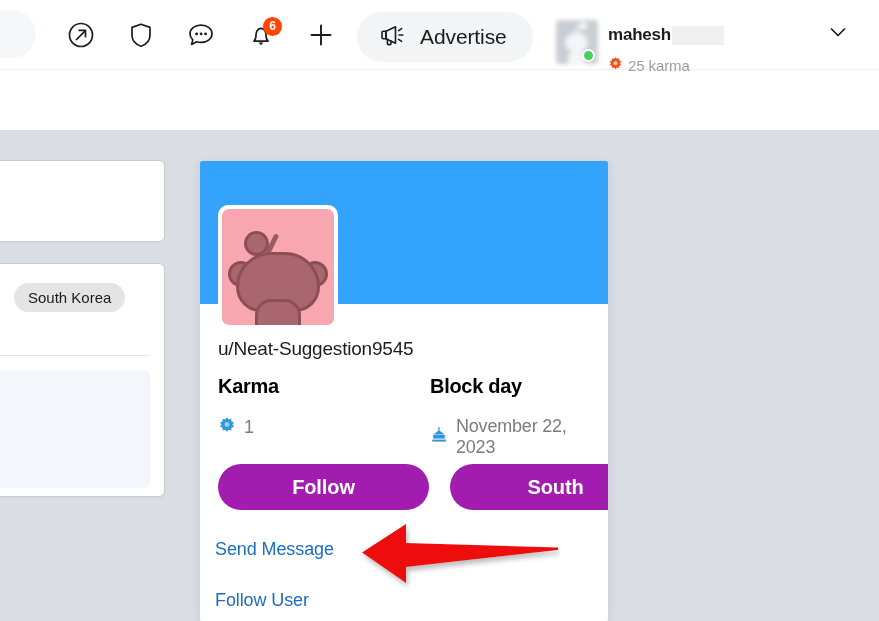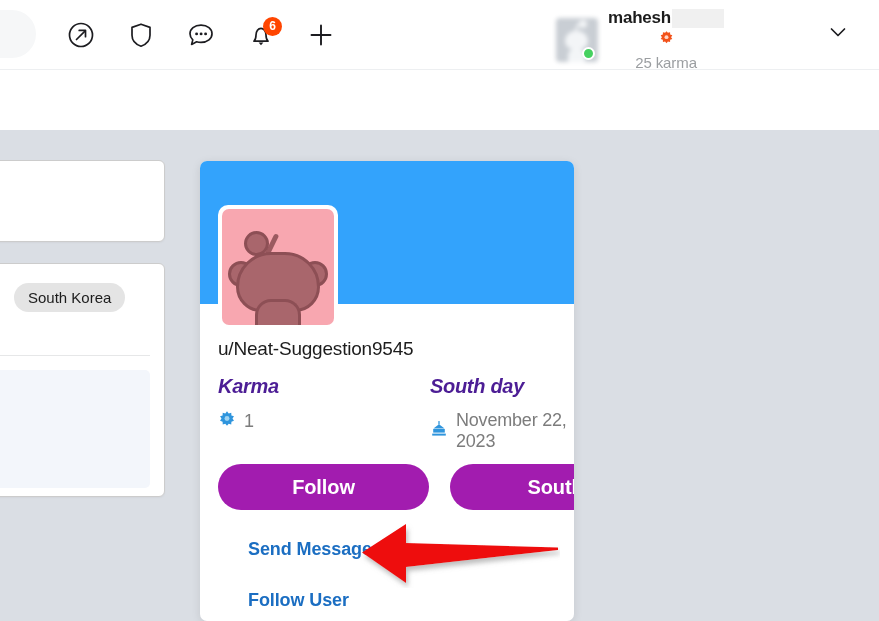--- a/index.html
+++ b/index.html
@@ -165,40 +165,39 @@
     position: absolute;
     left: 26px;
     top: 32px;
     width: 13px;
     height: 13px;
     border-radius: 50%;
     background: #46d160;
     border: 2px solid #ffffff;
   }
 
-  #user-text { display: flex; flex-direction: column; gap: 2px; }
+  #user-text { display: flex; flex-direction: column; gap: 11px; margin-top: 17px; }
   #user-name-row { display: flex; align-items: center; }
   #user-name {
     font-size: 17px;
     font-weight: bold;
     color: #1c1c1c;
     letter-spacing: -0.2px;
   }
   #user-name-redaction {
     display: inline-block;
     width: 52px;
     height: 19px;
     background: #f0f0f0;
     margin-left: 1px;
   }
   #user-karma-row {
     display: flex;
     align-items: center;
     gap: 5px;
-    flex-direction: column;
   }
   #user-karma {
     font-size: 15px;
     color: #9b9ea1;
     letter-spacing: -0.1px;
   }
 
   #chevron-btn {
     position: absolute;
     left: 820px;
@@ -261,24 +260,24 @@
     height: 118px;
     background: #f3f6fb;
     border-radius: 5px;
   }
 
   
   #profile-card {
     position: absolute;
     left: 200px;
     top: 161px;
-    width: 374px;
+    width: 408px;
     height: 460px;
     background: #ffffff;
-    border-radius: 7px;
+    border-radius: 2px;
     box-shadow: 0 2px 10px rgba(0,0,0,0.10);
     overflow: hidden;
   }
 
   #card-banner {
     position: absolute;
     left: 0; top: 0;
     width: 466px;
     height: 143px;
     background: #33a3fc;
@@ -366,24 +365,23 @@
     color: #1c1c1c;
     letter-spacing: -0.2px;
   }
 
   .stat-block { position: absolute; }
   #stat-karma { left: 18px; top: 214px; }
   #stat-cakeday { left: 230px; top: 214px; }
   .stat-title {
     font-size: 20px;
     font-weight: bold;
-    color: #4c1d95;
+    color: #000000;
     letter-spacing: -0.3px;
-    margin-bottom: 12px;
-    font-style: italic;
+    margin-bottom: 18px;
   }
   .stat-value-row {
     display: flex;
     align-items: center;
     gap: 8px;
   }
   .stat-value {
     font-size: 18px;
     color: #7c7c7c;
     letter-spacing: -0.2px;
@@ -405,23 +403,23 @@
     color: #ffffff;
     font-family: "Liberation Sans", sans-serif;
     font-size: 20px;
     font-weight: bold;
     letter-spacing: -0.1px;
     cursor: pointer;
   }
 
   .text-link {
     position: absolute;
-    left: 48px;
+    left: 15px;
     font-size: 18px;
-    font-weight: bold;
+    font-weight: normal;
     color: #1b6ec2;
     letter-spacing: -0.1px;
     cursor: pointer;
   }
   #link-send-message { top: 378px; }
   #link-block-user   { top: 429px; }
 
   
   #red-arrow {
     position: absolute;
@@ -479,20 +477,31 @@
       </svg>
       <span class="badge">6</span>
     </div>
 
     <div class="nav-icon" id="icon-plus">
       <svg width="30" height="30" viewBox="0 0 30 30">
         <path d="M15 5.5 L15 24.5 M5.5 15 L24.5 15" stroke="#1c1c20" stroke-width="1.9" stroke-linecap="round"></path>
       </svg>
     </div>
 
+    <div id="advertise-btn">
+      <span>
+        <svg width="28" height="24" viewBox="0 0 28 24">
+          <path d="M3 9.4 L3 14.6 C3 15.3 3.5 15.8 4.2 15.8 L7 15.8 L7 8.2 L4.2 8.2 C3.5 8.2 3 8.7 3 9.4 Z" fill="none" stroke="#1c1c20" stroke-width="1.6" stroke-linejoin="round"></path>
+          <path d="M7 8.2 L16.5 3.8 L16.5 20.2 L7 15.8 Z" fill="none" stroke="#1c1c20" stroke-width="1.6" stroke-linejoin="round"></path>
+          <path d="M8.4 15.8 L8.4 20.4 C8.4 21.1 8.9 21.6 9.6 21.6 L10.8 21.6 C11.5 21.6 12 21.1 12 20.4 L12 17.5" fill="none" stroke="#1c1c20" stroke-width="1.6" stroke-linejoin="round"></path>
+          <path d="M19.6 7.6 L22.6 5.6 M20 12 L23.8 12 M19.6 16.4 L22.6 18.4" stroke="#1c1c20" stroke-width="1.6" stroke-linecap="round"></path>
+        </svg>
+      </span>
+      <span id="advertise-label">Advertise</span>
+    </div>
 
     <div id="user-menu">
       <div id="user-avatar-wrap">
         <div id="user-avatar">
           <span class="sn-dot"></span>
           <span class="sn-ant"></span>
           <span class="sn-head"></span>
           <span class="sn-body"></span>
         </div>
         <div id="online-dot"></div>
@@ -545,21 +554,21 @@
           <svg width="18" height="18" viewBox="0 0 16 16">
             <path d="M8 1.2 L9.5 3 L11.8 2.4 L11.9 4.8 L14.2 5.6 L12.9 7.6 L14.2 9.6 L11.9 10.4 L11.8 12.8 L9.5 12.2 L8 14 L6.5 12.2 L4.2 12.8 L4.1 10.4 L1.8 9.6 L3.1 7.6 L1.8 5.6 L4.1 4.8 L4.2 2.4 L6.5 3 Z" fill="#2f95dd"></path>
             <circle cx="8" cy="7.6" r="2.2" fill="#9fd3f2"></circle>
           </svg>
         </span>
         <span class="stat-value">1</span>
       </div>
     </div>
 
     <div class="stat-block" id="stat-cakeday">
-      <div class="stat-title">South day</div>
+      <div class="stat-title">Block day</div>
       <div class="stat-value-row">
         <span>
           <svg width="18" height="18" viewBox="0 0 18 18">
             <path d="M2.2 13.6 L15.8 13.6 L15.8 15.6 L2.2 15.6 Z" fill="#2f95dd"></path>
             <path d="M3.2 9 L14.8 9 L14.8 12.6 L3.2 12.6 Z" fill="#2f95dd"></path>
             <path d="M3.4 8.6 L9 4.2 L14.6 8.6 Z" fill="#2f95dd"></path>
             <path d="M9 1.6 L9 4.1" stroke="#2f95dd" stroke-width="1.3" stroke-linecap="round"></path>
           </svg>
         </span>
         <span class="stat-value">November 22, 2023</span>

